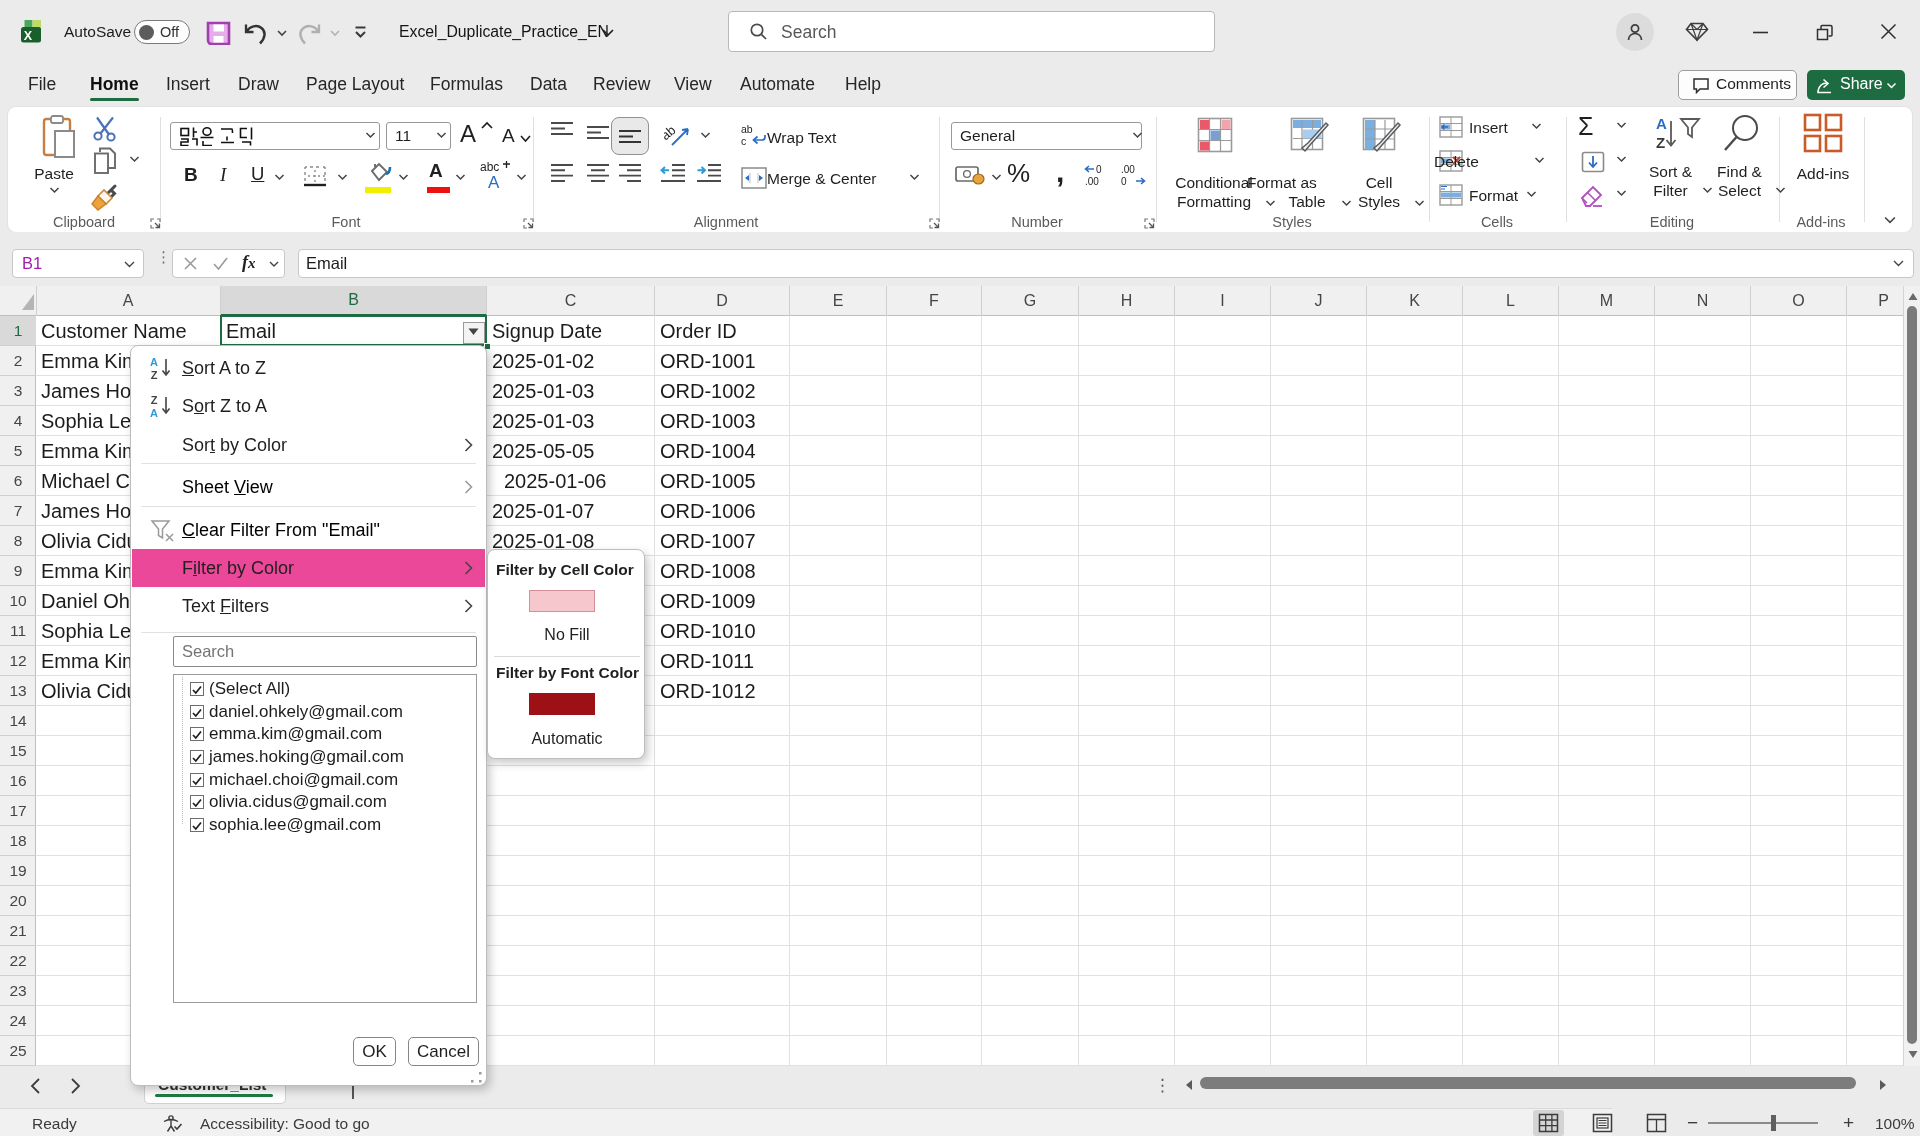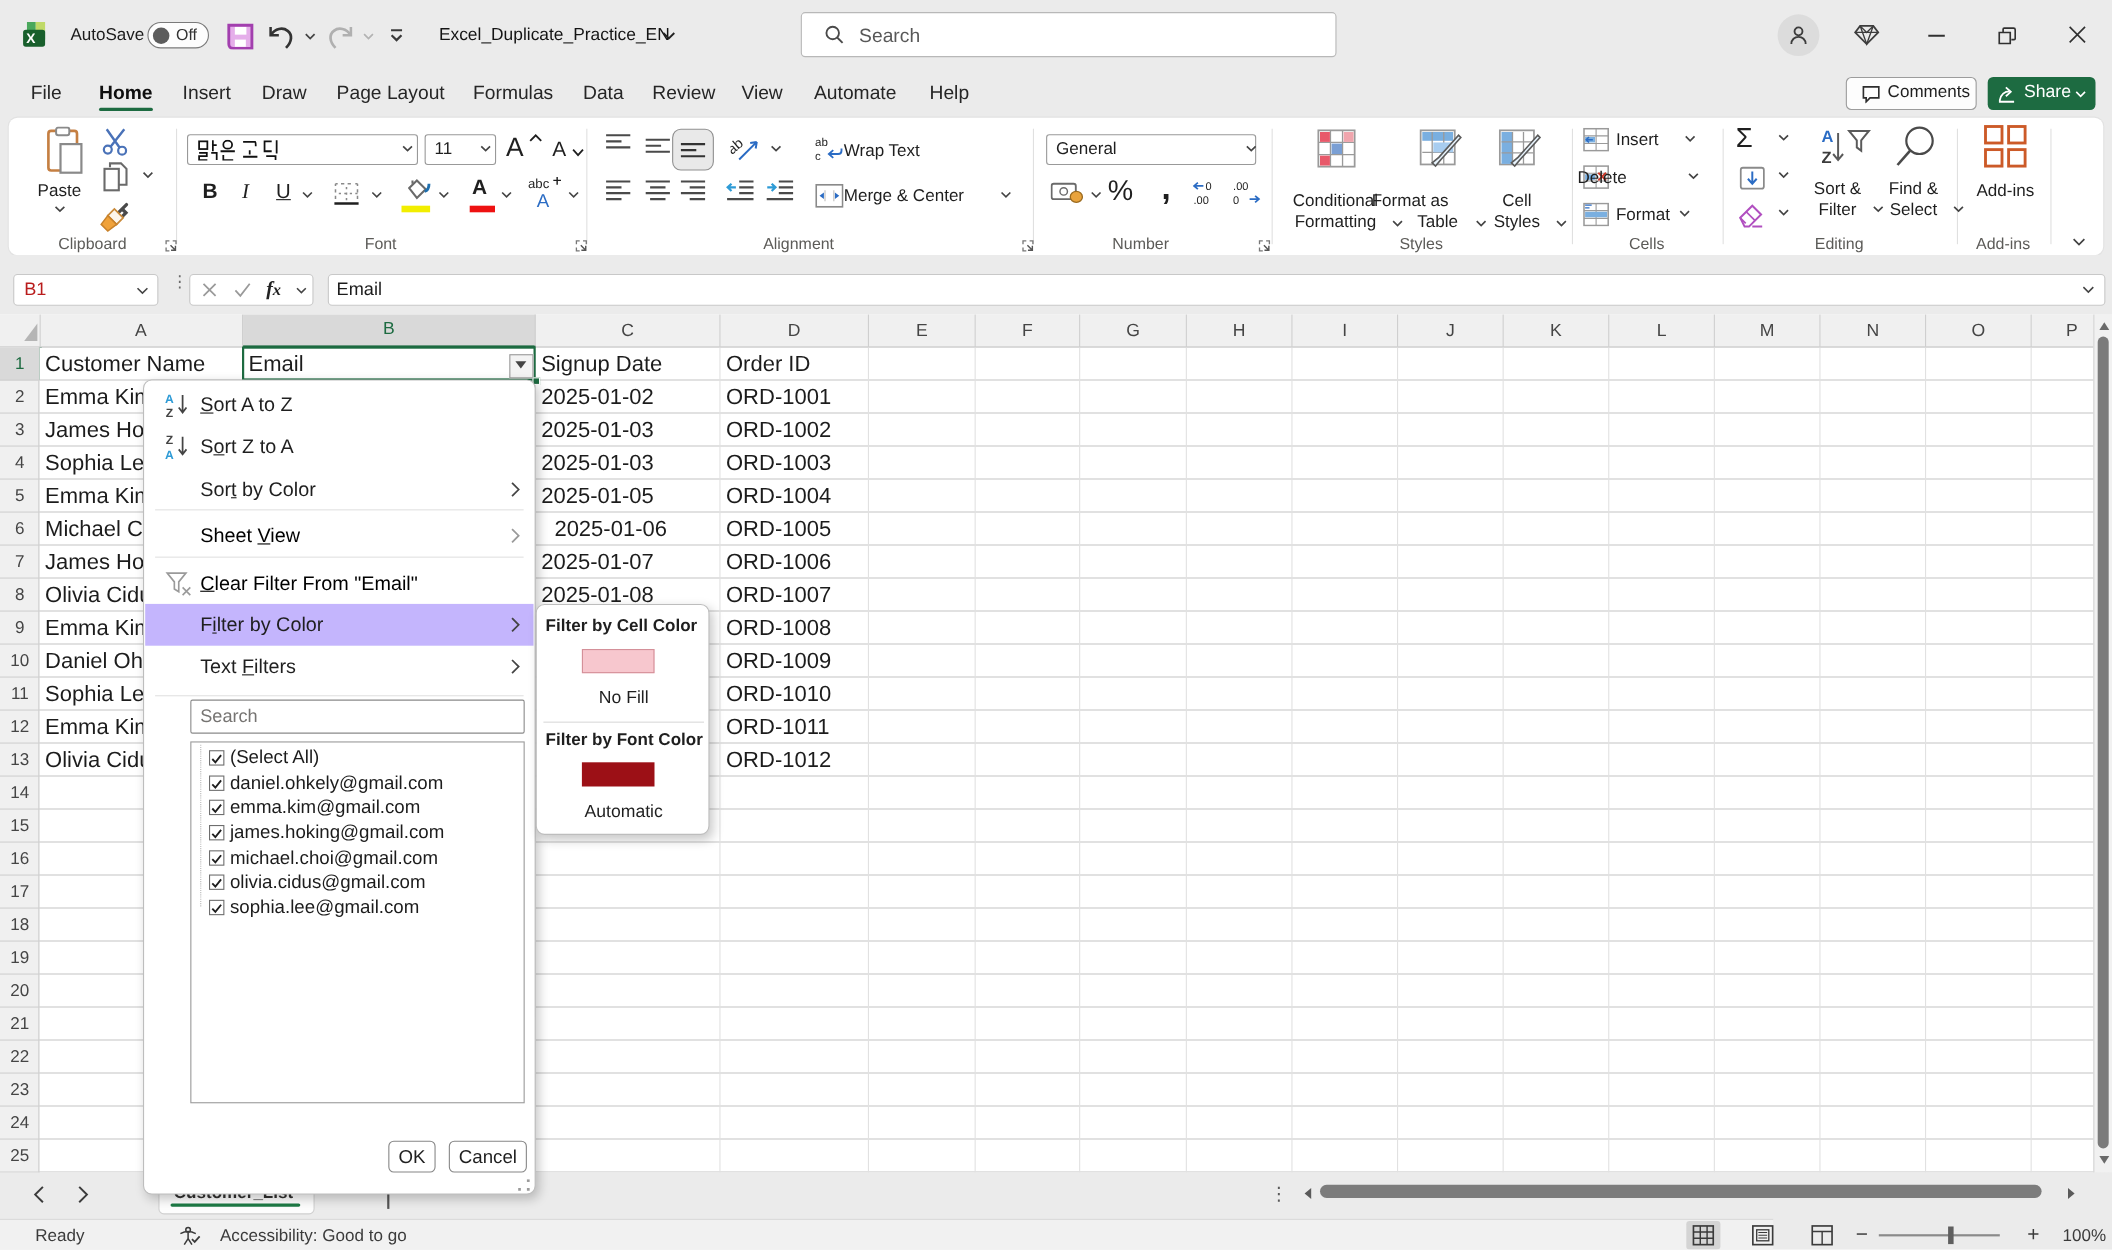--- a/index.html
+++ b/index.html
@@ -492,21 +492,21 @@
 <rect x="23" y="23" width="15" height="15"></rect>
 </g>
     </svg>
 <div class="abs" style="left:1775px;top:58px;width:80px;text-align:center;font-size:15.5px;">Add-ins</div>
 <svg class="abs" style="left:1875px;top:108px" width="14" height="11" viewBox="0 0 11 9">
       <path d="M1.5 2 l4 4 4-4" fill="none" stroke="#444" stroke-width="1.3"></path>
     </svg>
 </div>
 <div id="fbar" class="abs">
   <div class="fbox" style="left:12px;width:132px;"></div>
-  <div class="abs" style="left:22px;top:22px;font-size:16.5px;color:#b91c1c;">B1</div>
+  <div class="abs" style="left:22px;top:22px;font-size:16.5px;color:#a21caf;">B1</div>
   <svg class="abs" style="left:123px;top:28px" width="13" height="10" viewBox="0 0 13 10">
       <path d="M2 2 l4.5 4.5 L11 2" fill="none" stroke="#444" stroke-width="1.4"></path>
     </svg>
   <div class="abs" style="left:156px;top:22px;color:#6a6a6a;font-size:15px;letter-spacing:0;line-height:6px;">⋮</div>
   <div class="fbox" style="left:172px;width:113px;"></div>
   <svg class="abs" style="left:183px;top:24px" width="15" height="15" viewBox="0 0 15 15">
       <path d="M2 2 L13 13 M13 2 L2 13" stroke="#9a9a9a" stroke-width="1.6"></path>
     </svg>
   <svg class="abs" style="left:212px;top:24px" width="17" height="15" viewBox="0 0 17 15">
       <path d="M2 8 l4.5 5 L15 2" fill="none" stroke="#9a9a9a" stroke-width="1.6"></path>
@@ -597,21 +597,21 @@
 <div class="cell" style="left:0px;top:210px;width:184px;">Olivia Cidus</div>
 <div class="cell" style="left:0px;top:240px;width:184px;">Emma Kim</div>
 <div class="cell" style="left:0px;top:270px;width:184px;">Daniel Ohkely</div>
 <div class="cell" style="left:0px;top:300px;width:184px;">Sophia Lee</div>
 <div class="cell" style="left:0px;top:330px;width:184px;">Emma Kim</div>
 <div class="cell" style="left:0px;top:360px;width:184px;">Olivia Cidus</div>
 <div class="cell" style="left:451px;top:0px;width:167px;">Signup Date</div>
 <div class="cell" style="left:451px;top:30px;width:167px;">2025-01-02</div>
 <div class="cell" style="left:451px;top:60px;width:167px;">2025-01-03</div>
 <div class="cell" style="left:451px;top:90px;width:167px;">2025-01-03</div>
-<div class="cell" style="left:451px;top:120px;width:167px;">2025-01-05</div>
+<div class="cell" style="left:451px;top:120px;width:167px;">2025-05-05</div>
 <div class="cell" style="left:463px;top:150px;width:167px;">2025-01-06</div>
 <div class="cell" style="left:451px;top:180px;width:167px;">2025-01-07</div>
 <div class="cell" style="left:451px;top:210px;width:167px;">2025-01-08</div>
 <div class="cell" style="left:451px;top:240px;width:167px;">2025-01-09</div>
 <div class="cell" style="left:451px;top:270px;width:167px;">2025-01-10</div>
 <div class="cell" style="left:451px;top:300px;width:167px;">2025-01-11</div>
 <div class="cell" style="left:451px;top:330px;width:167px;">2025-01-12</div>
 <div class="cell" style="left:451px;top:360px;width:167px;">2025-01-13</div>
 <div class="cell" style="left:619px;top:0px;width:134px;">Order ID</div>
 <div class="cell" style="left:619px;top:30px;width:134px;">ORD-1001</div>
@@ -727,21 +727,21 @@
       </svg>
   </div>
   <div class="msep" style="top:160px;"></div>
   <div class="mi gray" style="top:165px;">
       <span style="margin-left:50px;"><u>C</u>lear Filter From "Email"</span>
     </div>
   <svg class="abs" style="left:19px;top:172px" width="25" height="24" viewBox="0 0 25 24">
     <path d="M2 3 h17 l-6.5 8 v9 l-4 -2.5 v-6.5 z" fill="none" stroke="#9a9a9a" stroke-width="1.5"></path>
     <path d="M16 16 l7 7 M23 16 l-7 7" stroke="#9a9a9a" stroke-width="1.5"></path>
   </svg>
-  <div class="mi" style="top:203px;background:#c4b5fd;">
+  <div class="mi" style="top:203px;background:#ec4899;">
       <span style="margin-left:50px;">F<u>i</u>lter by Color</span>
     <svg class="arrow" width="9" height="16" viewBox="0 0 9 16">
         <path d="M1.5 2 l6 6 -6 6" fill="none" stroke="#444" stroke-width="1.6"></path>
       </svg>
   </div>
   <div class="mi" style="top:241px;">
       <span style="margin-left:50px;">Text <u>F</u>ilters</span>
     <svg class="arrow" width="9" height="16" viewBox="0 0 9 16">
         <path d="M1.5 2 l6 6 -6 6" fill="none" stroke="#444" stroke-width="1.6"></path>
       </svg>

